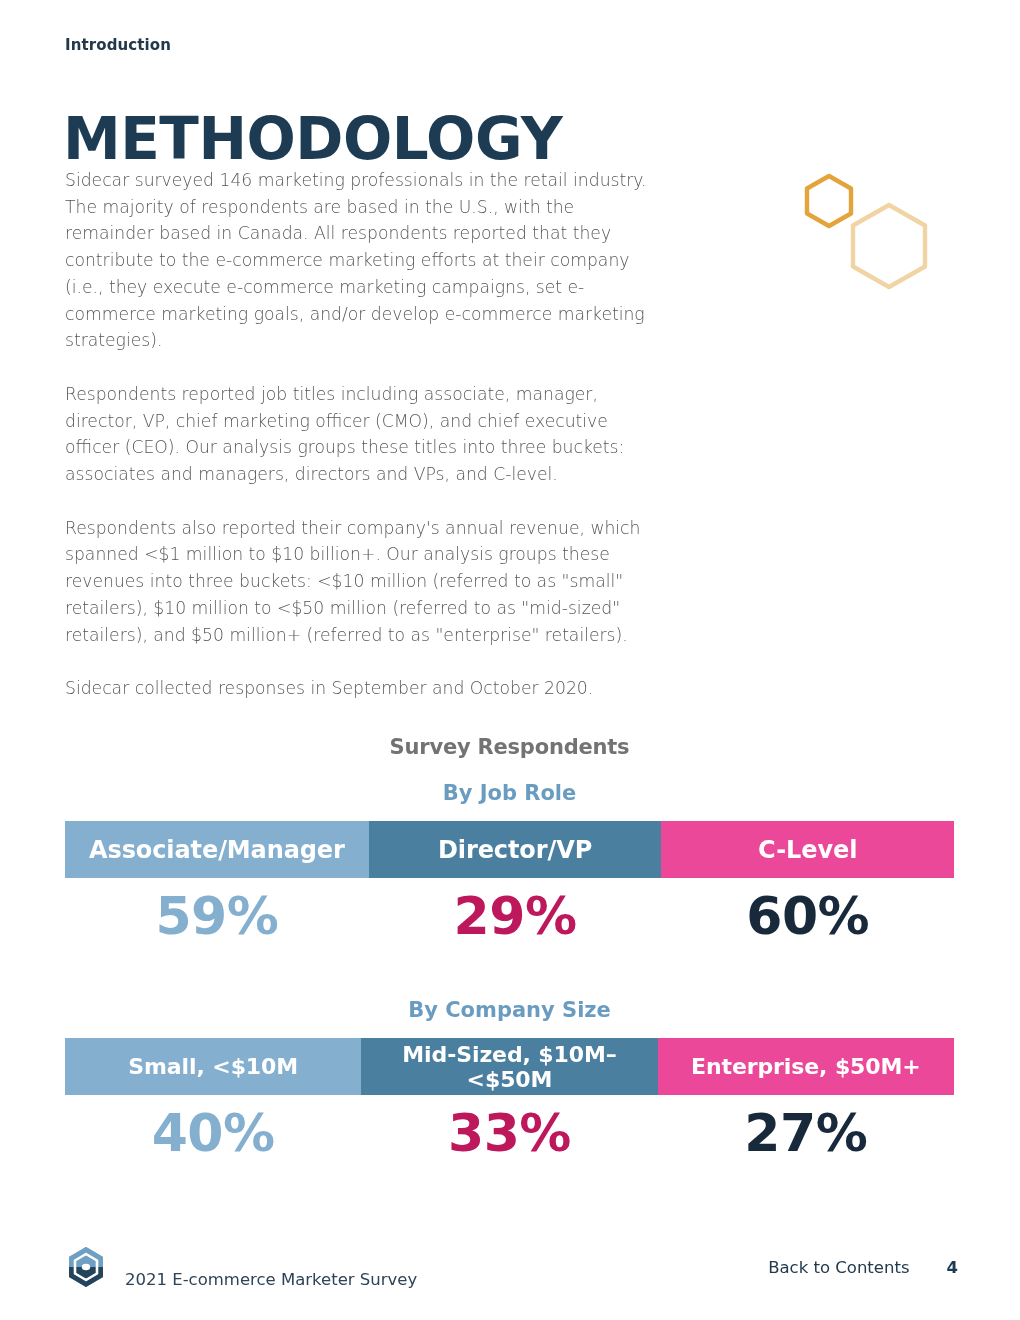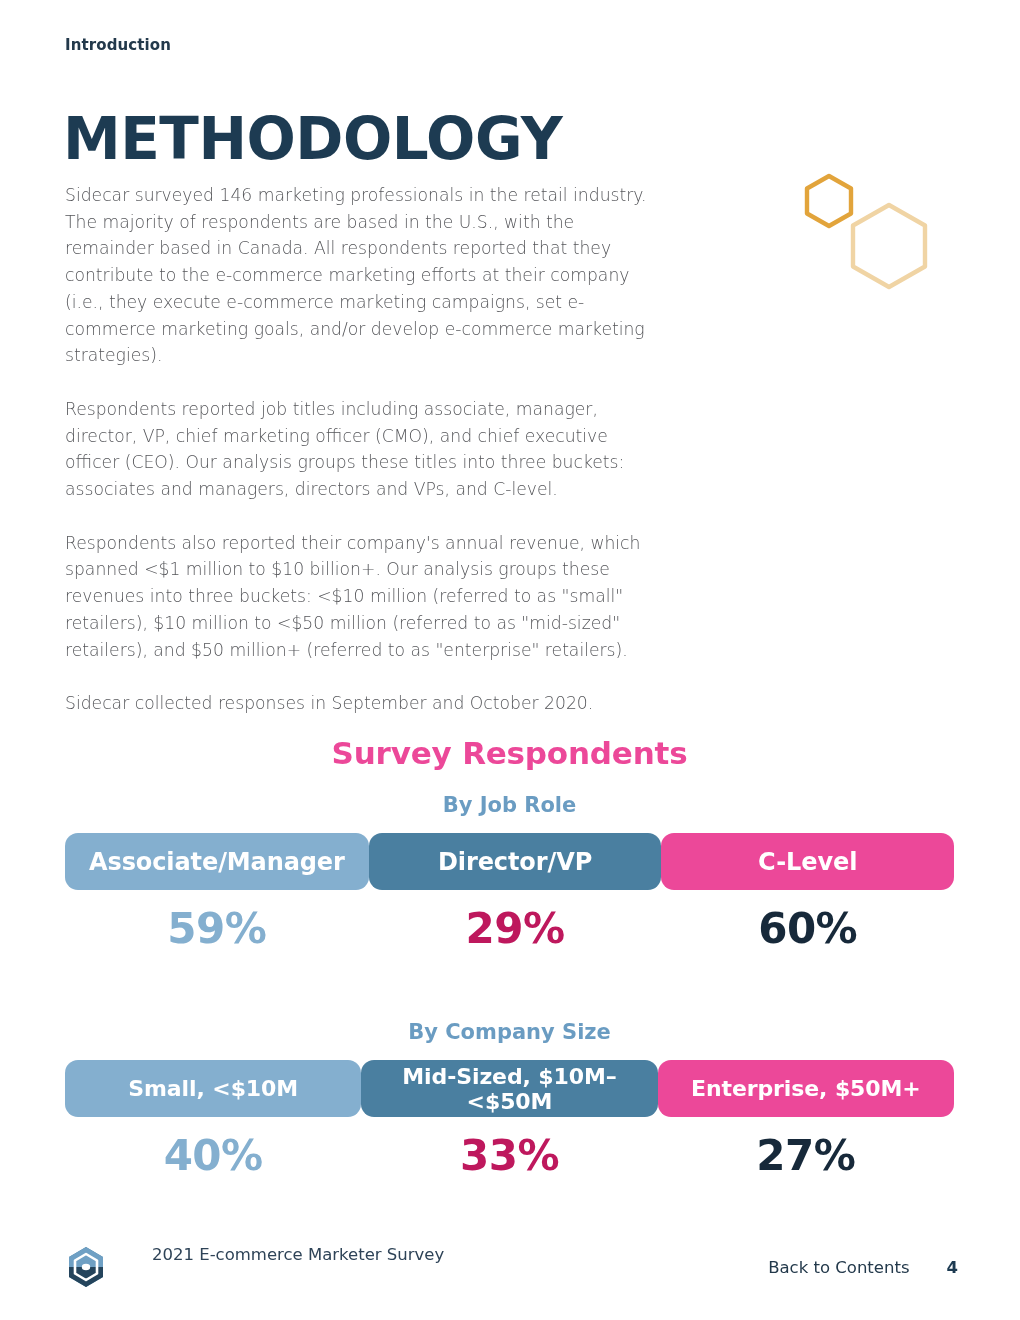--- a/index.html
+++ b/index.html
@@ -51,21 +51,21 @@
     top: 160px;
     width: 170px;
     height: 140px;
     pointer-events: none;
   }
 
   
   .body-copy {
     position: absolute;
     left: 65px;
-    top: 182px;
+    top: 167px;
     width: 600px;
   }
   .body-copy p {
     margin: 0 0 27px 0;
     font-size: 17.2px;
     line-height: 26.7px;
     color: #55565a;
     font-weight: 300;
   }
   .body-copy p:last-child {
@@ -74,35 +74,35 @@
 
   
   .survey {
     position: absolute;
     left: 65px;
     top: 735px;
     width: 889px;
   }
   .survey-title {
     text-align: center;
-    font-size: 31px;
-    font-weight: bold;
-    color: #ec4899;
+    font-size: 21px;
+    font-weight: bold;
+    color: #737373;
     letter-spacing: -0.2px;
     margin: 0;
   }
   .survey-subtitle {
     text-align: center;
     font-size: 21px;
     font-weight: bold;
     color: #6a9cc2;
     margin: 22px 0 0 0;
   }
   .survey-subtitle.second {
-    margin-top: 10px;
+    margin-top: 0;
   }
 
   .stat-table {
     display: flex;
     width: 889px;
     margin-top: 16px;
   }
   .stat-col {
     flex: 1 1 0;
     display: flex;
@@ -113,32 +113,31 @@
     display: flex;
     align-items: center;
     justify-content: center;
     color: #ffffff;
     font-weight: bold;
     font-size: 24px;
     letter-spacing: -0.1px;
     box-sizing: border-box;
     padding: 0 24px;
     text-align: center;
-    border-radius: 13px;
   }
   .stat-head.sz {
     font-size: 22px;
     text-align: center;
   }
   .stat-value {
     height: 76px;
     display: flex;
     align-items: center;
     justify-content: center;
-    font-size: 42px;
+    font-size: 52px;
     font-weight: bold;
     letter-spacing: -0.5px;
   }
 
   .tone-light  { background: #84afcf; }
   .tone-mid    { background: #4a7fa0; }
   .tone-dark   { background: #ec4899; }
   .txt-light   { color: #84afcf; }
   .txt-mid     { color: #be185d; }
   .txt-dark    { color: #17293a; }
@@ -151,22 +150,21 @@
     left: 65px;
     right: 62px;
     bottom: 30px;
     height: 46px;
     display: flex;
     align-items: center;
     justify-content: space-between;
   }
   .footer-left {
     display: flex;
-    align-items: flex-start;
-    gap: 27px;
+    align-items: flex-end;
   }
   .footer-logo {
     width: 42px;
     height: 44px;
     margin-right: 18px;
     flex: none;
   }
   .footer-text {
     font-size: 16.5px;
     color: #2e4357;

